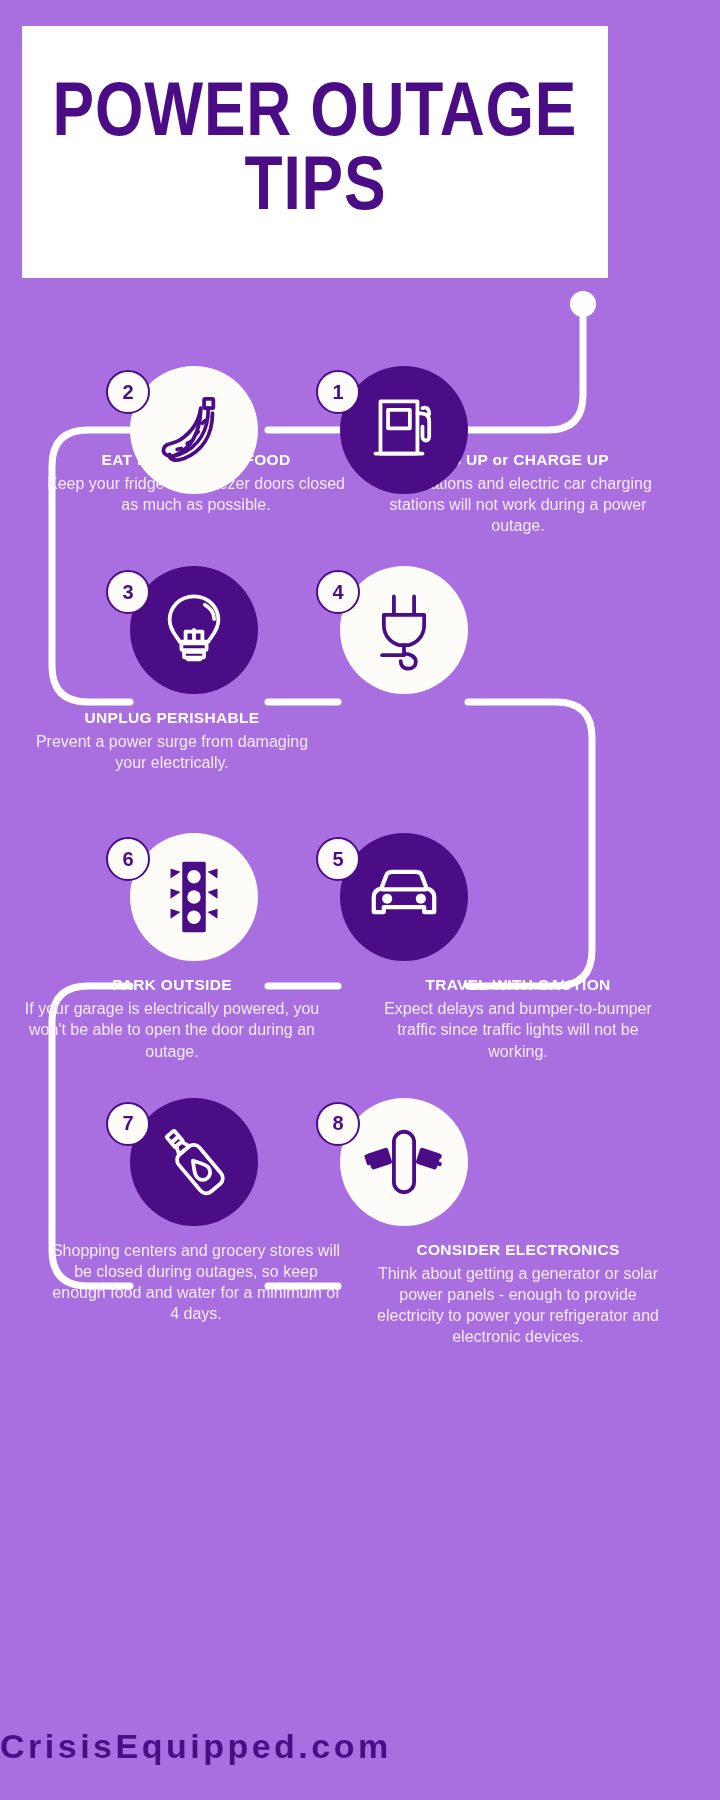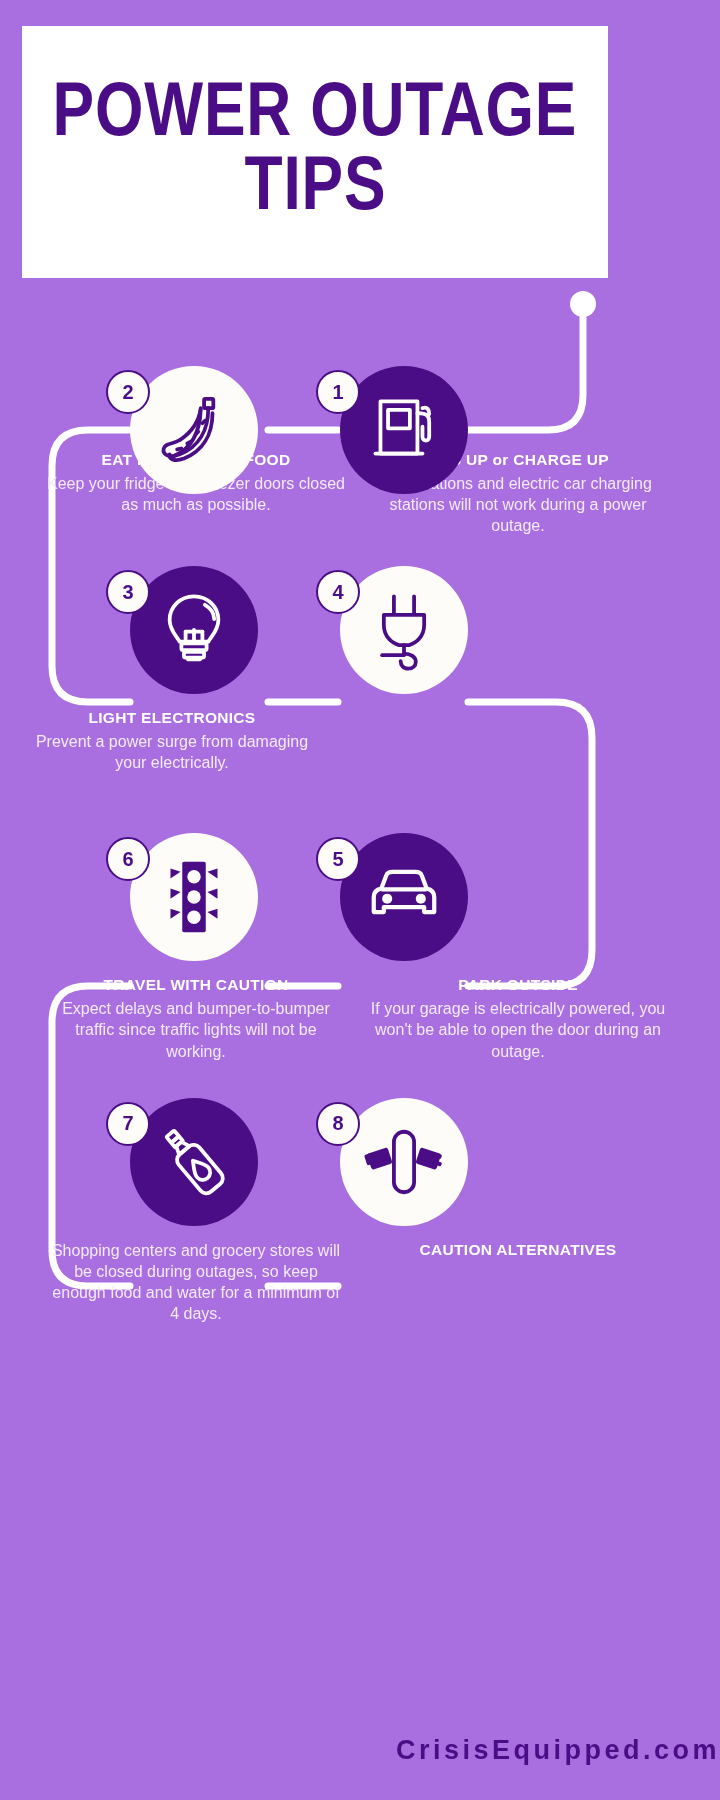--- a/index.html
+++ b/index.html
@@ -139,23 +139,23 @@
     border: 2px solid #4b0d86;
   }
   .glyph { width: 84px; height: 84px; display:block; }
 
   
   .footer {
     position: absolute;
     left: 0;
     bottom: 34px;
     width: 720px;
-    text-align: right;
+    text-align: left;
     color: #4b0d86;
-    font-size: 27px;
+    font-size: 34px;
     font-weight: 700;
     letter-spacing: 3.5px;
   }
 </style>
 </head>
 <body>
 
 <div class="page">
 
   <div class="title-card">
@@ -256,21 +256,21 @@
               <path d="M50 68 L50 78"></path>
               <path d="M24 80 L50 80"></path>
               <path d="M50 78 C58 78 64 82 64 88 C64 93 60 96 55 96 C49 96 46 92 46 87"></path>
             </g>
           </svg>
         </div>
 
       </div>
       <div class="text-row">
         <div class="tip-text right">
-          <div class="tip-title">LIGHT ELECTRONICS</div>
+          <div class="tip-title">UNPLUG PERISHABLE</div>
           <div class="tip-body">Prevent a power surge from damaging your electrically.</div>
         </div>
       </div>
     </div>
 
     <div class="tip-row" style="margin-top:52px;">
       <div class="icons-row">
 
         <div class="medallion light col-left" style="top:8px;">
           <div class="badge on-light">6</div>
@@ -301,27 +301,27 @@
             </g>
             <g fill="#ffffff">
               <circle cx="30" cy="52" r="6"></circle>
               <circle cx="70" cy="52" r="6"></circle>
             </g>
           </svg>
         </div>
 
       </div>
       <div class="text-row">
+        <div class="tip-text right">
+          <div class="tip-title">PARK OUTSIDE</div>
+          <div class="tip-body">If your garage is electrically powered, you won't be able to open the door during an outage.</div>
+        </div>
         <div class="tip-text left">
           <div class="tip-title">TRAVEL WITH CAUTION</div>
           <div class="tip-body">Expect delays and bumper-to-bumper traffic since traffic lights will not be working.</div>
-        </div>
-        <div class="tip-text right">
-          <div class="tip-title">PARK OUTSIDE</div>
-          <div class="tip-body">If your garage is electrically powered, you won't be able to open the door during an outage.</div>
         </div>
       </div>
     </div>
 
     <div class="tip-row" style="margin-top:28px;">
       <div class="icons-row">
 
         <div class="medallion dark col-left" style="top:8px;">
           <div class="badge on-dark">7</div>
           <svg class="glyph" viewBox="0 0 100 100">
@@ -350,21 +350,22 @@
             </g>
           </svg>
         </div>
 
       </div>
       <div class="text-row">
         <div class="tip-text left">
           <div class="tip-body">Shopping centers and grocery stores will be closed during outages, so keep enough food and water for a minimum of 4 days.</div>
         </div>
         <div class="tip-text right">
-          <div class="tip-title">CAUTION ALTERNATIVES</div>
+          <div class="tip-title">CONSIDER ELECTRONICS</div>
+          <div class="tip-body">Think about getting a generator or solar power panels - enough to provide electricity to power your refrigerator and electronic devices.</div>
         </div>
       </div>
     </div>
 
   </div>
 
   <div class="footer">CrisisEquipped.com</div>
 
 </div>
 

